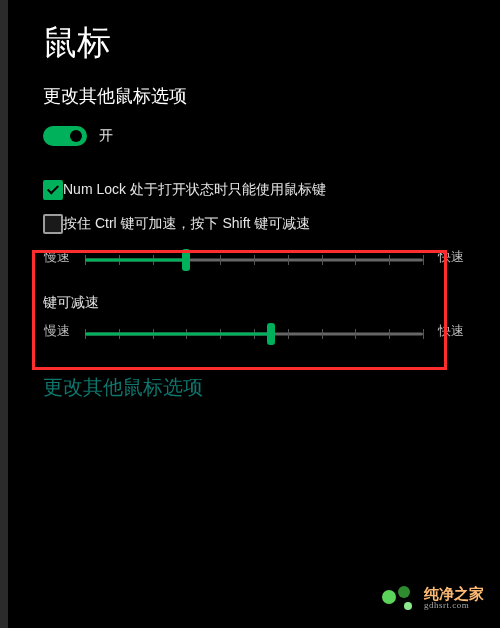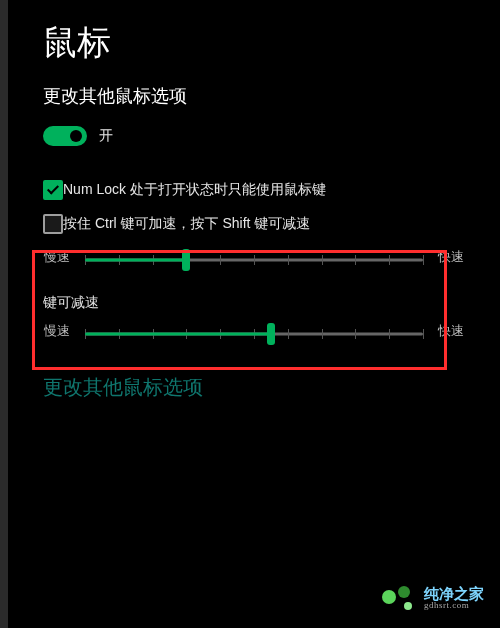--- a/index.html
+++ b/index.html
@@ -45,21 +45,21 @@
 
   .link { color: #0f766e; font-size: 20px; cursor: pointer; margin-top: 6px; display: inline-block; }
 
   
   .watermark { position: absolute; right: 16px; bottom: 16px; display: flex; align-items: center; gap: 8px; }
   .watermark .logo { width: 34px; height: 28px; position: relative; }
   .watermark .logo .d1 { position: absolute; width: 14px; height: 14px; background: #5bd45b; border-radius: 50%; left: 0; top: 6px; }
   .watermark .logo .d2 { position: absolute; width: 12px; height: 12px; background: #2e8b2e; border-radius: 50%; left: 16px; top: 2px; }
   .watermark .logo .d3 { position: absolute; width: 8px; height: 8px; background: #8de88d; border-radius: 50%; left: 22px; top: 18px; }
   .watermark .wm-text { display: flex; flex-direction: column; line-height: 1; }
-  .watermark .wm-text .cn { font-size: 15px; font-weight: 600; color: #7dd3fc; }
+  .watermark .wm-text .cn { font-size: 15px; font-weight: 600; color: #fdba74; }
   .watermark .wm-text .en { font-size: 9px; color: #aaa; letter-spacing: 0.5px; font-family: Liberation Serif, serif; }
 </style>
 </head>
 <body>
 
 <div class="left-gutter"></div>
 
 <div class="page">
 
   <h1 class="page-title">鼠标</h1>

